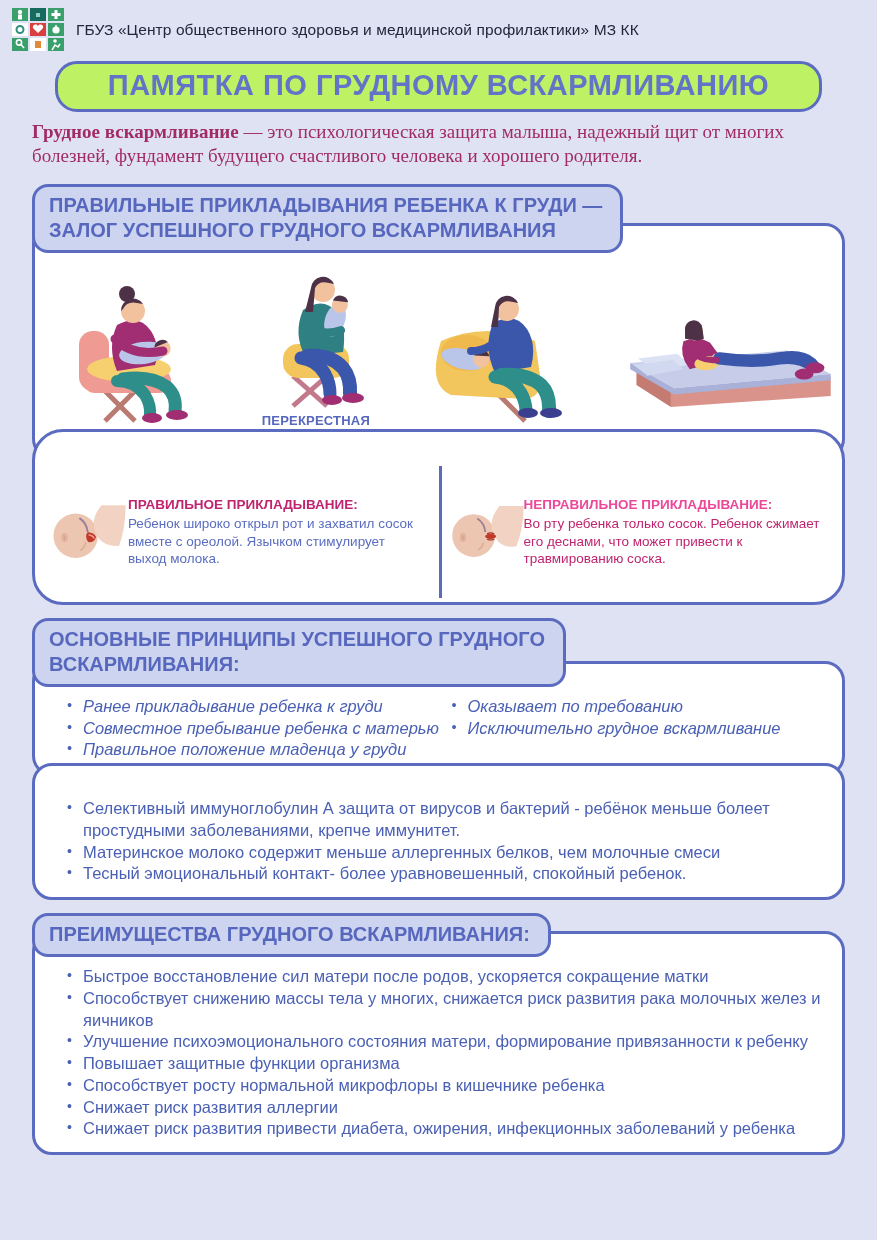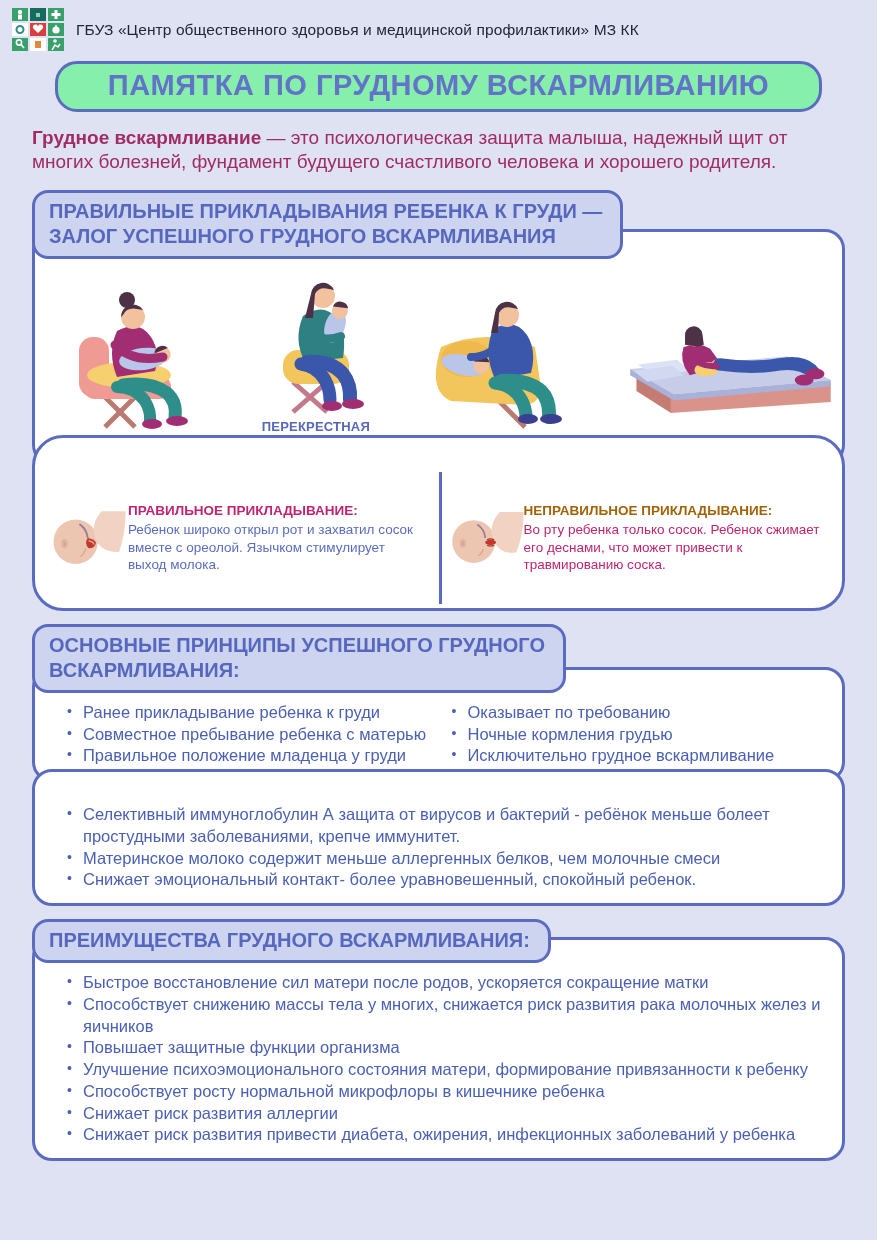--- a/index.html
+++ b/index.html
@@ -15,26 +15,26 @@
   *{margin:0;padding:0;box-sizing:border-box;}
   html,body{width:877px;}
   body{font-family:"Liberation Sans",sans-serif;background:var(--c-page);}
   .page{position:relative;width:877px;height:1240px;background:var(--c-page);overflow:hidden;}
 
   
   .org-header{display:flex;align-items:center;gap:10px;padding:8px 12px 2px 12px;}
   .org-header .org-name{font-size:15.5px;color:#22263a;font-weight:500;letter-spacing:.1px;}
 
   
-  .title-box{margin:7px 55px 14px 55px;background:#86efac;border:3.5px solid var(--c-border);
+  .title-box{margin:7px 55px 8px 55px;background:#bef264;border:3.5px solid var(--c-border);
     border-radius:22px;text-align:center;padding:5px 8px 7px;}
   .title-box h1{font-size:29px;font-weight:800;color:#6273c8;letter-spacing:.5px;}
 
   
-  .intro{margin:8px 32px 0 32px;font-size:19px;line-height:1.26;color:var(--c-intro);font-weight:500;}
+  .intro{margin:8px 32px 0 32px;font-size:19px;line-height:1.26;color:var(--c-intro);font-weight:500;font-family:Liberation Serif, serif;}
   .intro b{font-weight:800;}
 
   .section{margin:0 32px;}
   .pill{display:inline-block;position:relative;z-index:2;background:var(--c-pill);
     border:3px solid var(--c-border);border-radius:16px;padding:6px 18px 7px 14px;
     font-size:20px;font-weight:800;color:var(--c-heading);line-height:1.25;white-space:pre-line;}
   .wbox{position:relative;z-index:1;background:var(--c-white);border:3px solid var(--c-border);border-radius:20px;}
 
   
   .sec-positions{margin-top:16px;}
@@ -47,31 +47,31 @@
   .c1{width:24%;} .c2{width:21%;} .c3{width:26%;} .c4{width:29%;}
 
   
   .latch-box{display:flex;margin-top:5px;padding:0;border-radius:31px;}
   .latch-half{width:50%;display:flex;align-items:center;padding:8px 10px 8px 4px;}
   .latch-half + .latch-half{border-left:3px solid var(--c-border);}
   .latch-text{font-size:13.5px;line-height:1.3;padding-right:4px;}
   .latch-text .lt-title{font-weight:800;display:block;margin-bottom:2px;}
   .latch-correct .lt-title{color:#c0246f;}
   .latch-correct .lt-body{color:#5a6dc0;font-weight:500;}
-  .latch-incorrect .lt-title{color:#a16207;}
+  .latch-incorrect .lt-title{color:#ec4899;}
   .latch-incorrect .lt-body{color:#c0246f;font-weight:500;}
 
   
   .sec{margin-top:13px;}
   .sec .wbox{margin-top:-26px;padding:32px 20px 12px 30px;}
   ul.blist{list-style:none;}
   ul.blist li{position:relative;padding-left:18px;font-size:16.5px;line-height:1.32;
     color:var(--c-text);font-weight:500;}
   ul.blist li::before{content:"•";position:absolute;left:2px;top:0;color:var(--c-text);font-size:14px;}
-  .two-cols{display:flex;}
+  .two-cols{display:flex;font-style:italic;}
   .two-cols ul{width:50%;}
   .two-cols ul:last-child{padding-left:6px;}
 
   svg{display:block;}
 </style>
 </head>
 <body>
 
 <div class="page">
 
@@ -258,45 +258,44 @@
 ВСКАРМЛИВАНИЯ:</div>
     <div class="wbox">
       <div class="two-cols">
         <ul class="blist">
           <li>Ранее прикладывание ребенка к груди</li>
           <li>Совместное пребывание ребенка с матерью</li>
           <li>Правильное положение младенца у груди</li>
         </ul>
         <ul class="blist">
           <li>Оказывает по требованию</li>
-          <li>Ночные кормления грудью</li>
           <li>Исключительно грудное вскармливание</li>
         </ul>
       </div>
     </div>
   </div>
 
   <div class="section sec">
     <div class="wbox">
       <ul class="blist">
         <li>Селективный иммуноглобулин А защита от вирусов и бактерий - ребёнок меньше болеет простудными заболеваниями, крепче иммунитет.</li>
         <li>Материнское молоко содержит меньше аллергенных белков, чем молочные смеси</li>
-        <li>Снижает эмоциональный контакт- более уравновешенный, спокойный ребенок.</li>
+        <li>Тесный эмоциональный контакт- более уравновешенный, спокойный ребенок.</li>
       </ul>
     </div>
   </div>
 
   <div class="section sec">
     <div class="pill">ПРЕИМУЩЕСТВА ГРУДНОГО ВСКАРМЛИВАНИЯ:</div>
     <div class="wbox">
       <ul class="blist">
         <li>Быстрое восстановление сил матери после родов, ускоряется сокращение матки</li>
         <li>Способствует снижению массы тела у многих, снижается риск развития рака молочных желез и яичников</li>
+        <li>Улучшение психоэмоционального состояния матери, формирование привязанности к ребенку</li>
         <li>Повышает защитные функции организма</li>
-        <li>Улучшение психоэмоционального состояния матери, формирование привязанности к ребенку</li>
         <li>Способствует росту нормальной микрофлоры в кишечнике ребенка</li>
         <li>Снижает риск развития аллергии</li>
         <li>Снижает риск развития привести диабета, ожирения, инфекционных заболеваний у ребенка</li>
       </ul>
     </div>
   </div>
 
 </div>
 
 </body></html>

